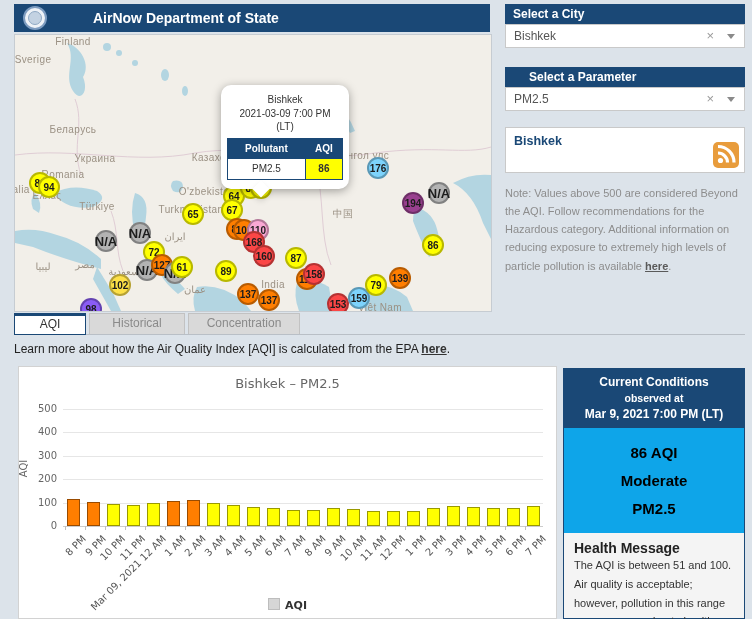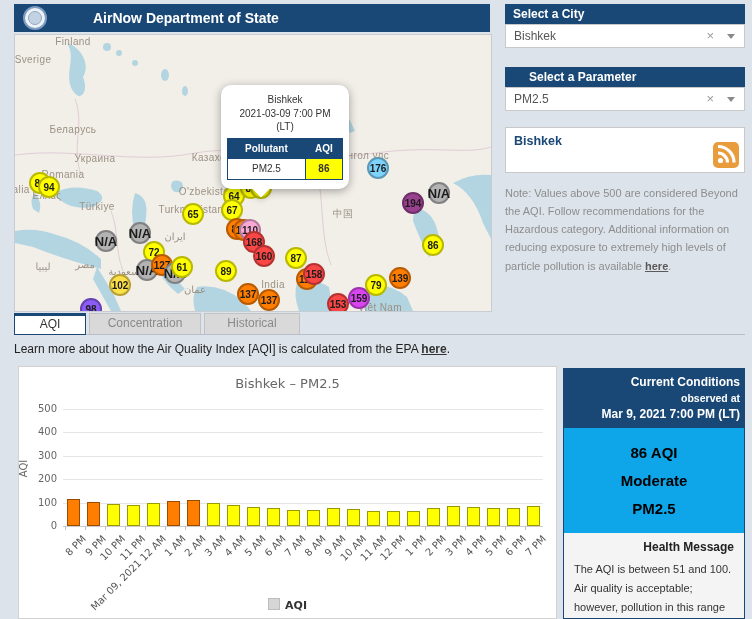--- a/index.html
+++ b/index.html
@@ -73,28 +73,28 @@
   .xlabw{position:absolute;width:0;height:0;overflow:visible;}
   .xlabw span{position:absolute;right:0;top:2px;white-space:nowrap;font-size:10px;color:#555;
         transform:rotate(-45deg);transform-origin:top right;}
   .legend{position:absolute;left:0;top:231px;width:100%;text-align:center;font-size:11px;font-weight:bold;color:#333;}
   .legend .sw{display:inline-block;width:10px;height:10px;background:#d6d6d6;border:1px solid #bdbdbd;
         vertical-align:-1px;margin-right:5px;}
 
   
   #cond{position:absolute;left:563px;top:368px;width:182px;height:251px;background:#f4f4f4;
         border:1px solid #1a4876;box-sizing:border-box;}
-  .cc-hdr{background:#1a4876;color:#fff;text-align:right;padding:6px 4px 7px;}
+  .cc-hdr{background:#1a4876;color:#fff;text-align:center;padding:6px 4px 7px;}
   .cc-t1{font-size:12px;font-weight:bold;}
   .cc-t2{font-size:10.5px;font-weight:bold;margin-top:3px;}
   .cc-t3{font-size:12px;font-weight:bold;margin-top:3px;}
   .cc-yellow{background:#0ea5e9;text-align:center;padding:11px 4px;}
   .cc-yellow div{font-size:15px;font-weight:bold;color:#000;line-height:1.85;}
   .cc-health{padding:7px 10px 0;}
-  .cc-ht{text-align:right;font-size:12px;font-weight:bold;color:#222;margin-bottom:6px;}
+  .cc-ht{text-align:left;font-size:14px;font-weight:bold;color:#222;}
   .cc-hm{font-size:11px;color:#333;line-height:1.7;}
 </style>
 </head>
 <body>
 
 <div id="app">
 
   <div class="hdr">
     <div class="seal">
         <div class="seal-inner"></div>
@@ -166,31 +166,31 @@
       <div class="marker" style="left: 136px; top: 219px; background: rgb(255, 126, 0);">127</div>
       <div class="marker na" style="left: 149px; top: 227px; background: rgb(179, 179, 179);">N/A</div>
       <div class="marker" style="left: 156px; top: 221px; background: rgb(255, 255, 0);">61</div>
       <div class="marker" style="left: 167px; top: 168px; background: rgb(255, 255, 0);">65</div>
       <div class="marker" style="left: 208px; top: 150px; background: rgb(255, 255, 0);">64</div>
       <div class="marker" style="left: 206px; top: 164px; background: rgb(255, 255, 0);">67</div>
       <div class="marker" style="left: 225px; top: 142px; background: rgb(255, 255, 0);">86</div>
       <div class="marker" style="left: 235px; top: 142px; background: rgb(255, 255, 0);">75</div>
       <div class="marker" style="left: 211px; top: 183px; background: rgb(255, 126, 0);">85</div>
       <div class="marker" style="left: 218px; top: 184px; background: rgb(255, 126, 0);">101</div>
-      <div class="marker" style="left: 224px; top: 184px; background: #f9a8d4;">110</div>
+      <div class="marker" style="left: 232px; top: 184px; background: #f9a8d4;">110</div>
       <div class="marker" style="left: 228px; top: 196px; background: rgb(251, 70, 70);">168</div>
       <div class="marker" style="left: 238px; top: 210px; background: rgb(251, 70, 70);">160</div>
       <div class="marker" style="left: 270px; top: 212px; background: rgb(255, 255, 0);">87</div>
       <div class="marker" style="left: 200px; top: 225px; background: rgb(255, 255, 0);">89</div>
       <div class="marker" style="left: 222px; top: 248px; background: rgb(255, 126, 0);">137</div>
       <div class="marker" style="left: 243px; top: 254px; background: rgb(255, 126, 0);">137</div>
       <div class="marker" style="left: 281px; top: 233px; background: rgb(255, 126, 0);">117</div>
       <div class="marker" style="left: 288px; top: 228px; background: rgb(251, 70, 70);">158</div>
       <div class="marker" style="left: 312px; top: 258px; background: rgb(251, 70, 70);">153</div>
-      <div class="marker" style="left: 333px; top: 252px; background: #d946ef;">159</div>
+      <div class="marker" style="left: 333px; top: 252px; background: #7dd3fc;">159</div>
       <div class="marker" style="left: 350px; top: 239px; background: rgb(255, 255, 0);">79</div>
       <div class="marker" style="left: 374px; top: 232px; background: rgb(255, 126, 0);">139</div>
       <div class="marker" style="left: 352px; top: 115px; background: #7dd3fc; margin-top: 7px;">176</div>
       <div class="marker" style="left: 387px; top: 157px; background: rgb(153, 64, 143);">194</div>
       <div class="marker na" style="left: 413px; top: 147px; background: rgb(179, 179, 179);">N/A</div>
       <div class="marker" style="left: 407px; top: 199px; background: rgb(255, 255, 0);">86</div>
       <div class="popup">
       <div>Bishkek</div>
       <div>2021-03-09 7:00 PM</div>
       <div>(LT)</div>
@@ -232,22 +232,22 @@
       <path d="M5,4.5 a16,16 0 0 1 16,16" fill="none" stroke="#fff" stroke-width="3.2"></path>
     </svg>
   </div>
 
   <div class="note">
     <span>Note: Values above 500 are considered Beyond the AQI. Follow recommendations for the Hazardous category. Additional information on reducing exposure to extremely high levels of particle pollution is available </span><a>here</a><span>.</span>
   </div>
 
   <div id="tabs">
       <div class="tab active" style="width: 72px;">AQI</div>
+      <div class="tab" style="width: 96px;">Historical</div>
       <div class="tab" style="width: 112px;">Concentration</div>
-      <div class="tab" style="width: 96px;">Historical</div>
     </div>
   <div class="tabline"></div>
   <div class="learn">
     <span>Learn more about how the Air Quality Index [AQI] is calculated from the EPA </span><a>here</a><span>.</span>
   </div>
 
   <div id="chart">
     <div class="c-title">Bishkek – PM2.5</div>
     <div class="ylab">AQI</div>
     <div id="plot">

